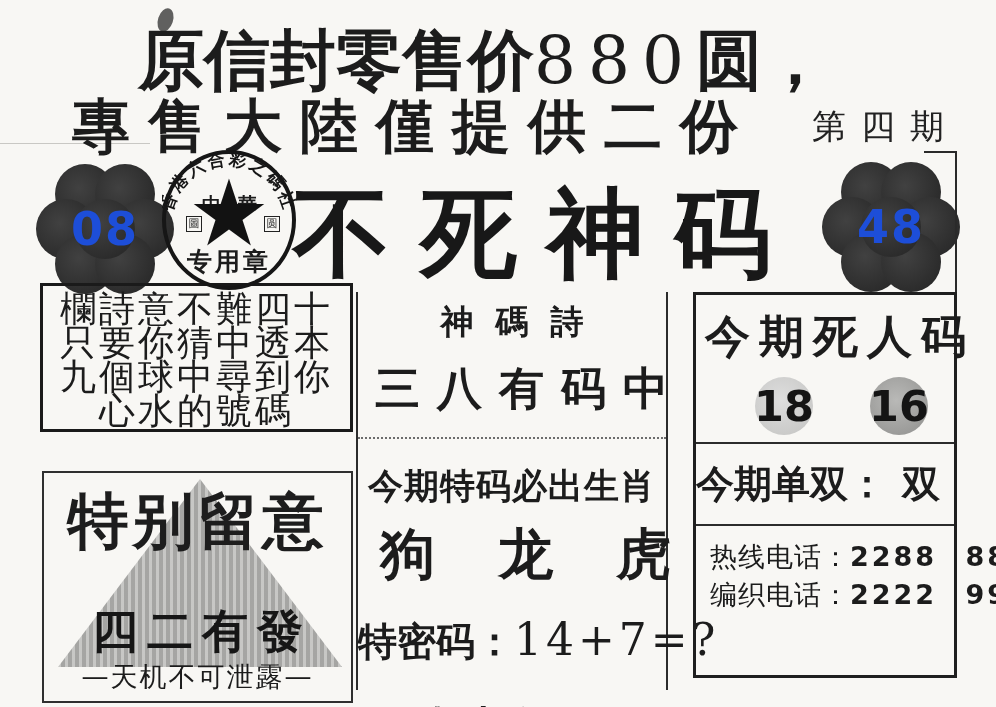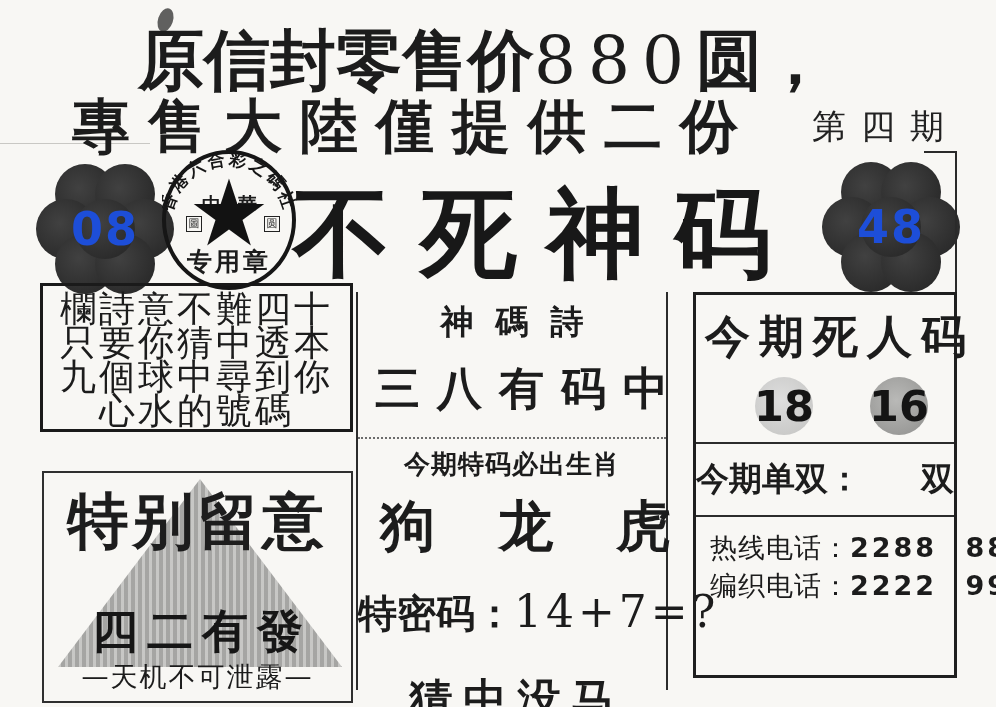--- a/index.html
+++ b/index.html
@@ -82,21 +82,21 @@
 
   
   .mid { position:absolute; left:356px; top:292px; width:312px; height:398px;
          border-left:2px solid #2c2c2c; border-right:2px solid #2c2c2c;
          text-align:center; font-family:"DejaVu Serif","Liberation Serif",serif; }
   .mid .poem-header { margin-top:8px; font-size:33px; font-weight:bold;
                       letter-spacing:22px; text-indent:22px; white-space:nowrap; }
   .mid .poem-line { margin-top:14px; font-size:45px; font-weight:bold;
                     letter-spacing:17px; text-indent:17px; white-space:nowrap; }
   .mid .divider { margin-top:18px; border-top:2px dotted #6c6c6c; height:0; }
-  .mid .zodiac-header { margin-top:8px; font-size:26px; font-weight:bold;
+  .mid .zodiac-header { margin-top:24px; font-size:35px; font-weight:bold;
                         letter-spacing:1px; white-space:nowrap; }
   .mid .zodiac-values { margin-top:8px; font-size:55px; font-weight:bold;
                         letter-spacing:22px; text-indent:22px; white-space:nowrap; }
   .mid .secret { margin-top:22px; font-size:39px; white-space:nowrap; }
   .mid .secret .lab { font-weight:bold; }
   .mid .secret .formula { font-size:44px; letter-spacing:4px; }
   .mid .bottom-line { margin-top:30px; font-size:43px; font-weight:bold;
                       letter-spacing:11px; text-indent:11px; white-space:nowrap; }
 
   
@@ -108,22 +108,22 @@
   .rsec:last-child { border-bottom:none; }
   .sec-dead { height:137px; text-align:center; }
   .dead-title { margin-top:12px; font-size:45px; font-weight:bold; letter-spacing:9px;
                 text-indent:9px; white-space:nowrap; }
   .balls { display:flex; justify-content:center; gap:24px; margin-top:10px; }
   .ball { width:58px; height:58px; border-radius:50%; display:flex; align-items:center;
           justify-content:center; background:radial-gradient(circle at 45% 40%, #dedede, #c3c3c1);
           font-size:43px; font-weight:bold; color:#141414; white-space:nowrap;
           font-family:"DejaVu Sans",sans-serif; overflow:visible;margin-left:33px; }
   .ball-dark { background:radial-gradient(circle at 45% 40%, #b9b9b7, #8f8f8d); }
-  .sec-oddeven { height:73px; display:flex; align-items:center; justify-content:space-between;
-                 gap:16px; font-size:33px; font-weight:bold; white-space:nowrap; }
+  .sec-oddeven { height:82px; display:flex; align-items:center; justify-content:flex-start;
+                 gap:16px; font-size:38px; font-weight:bold; white-space:nowrap; }
   .sec-size { height:72px; display:flex; align-items:center; justify-content:center;
               gap:10px; font-size:31px; font-weight:bold; white-space:nowrap; }
   .sec-phones { height:98px; padding:12px 0 0 14px; text-align:left; }
   .phone-line { font-size:27px; line-height:38px; letter-spacing:1px; white-space:nowrap; }
   .phone-line .pnum { font-weight:bold; word-spacing:16px; letter-spacing:3px;
                       font-family:"DejaVu Sans",sans-serif; }
 </style>
 </head>
 <body>
 

